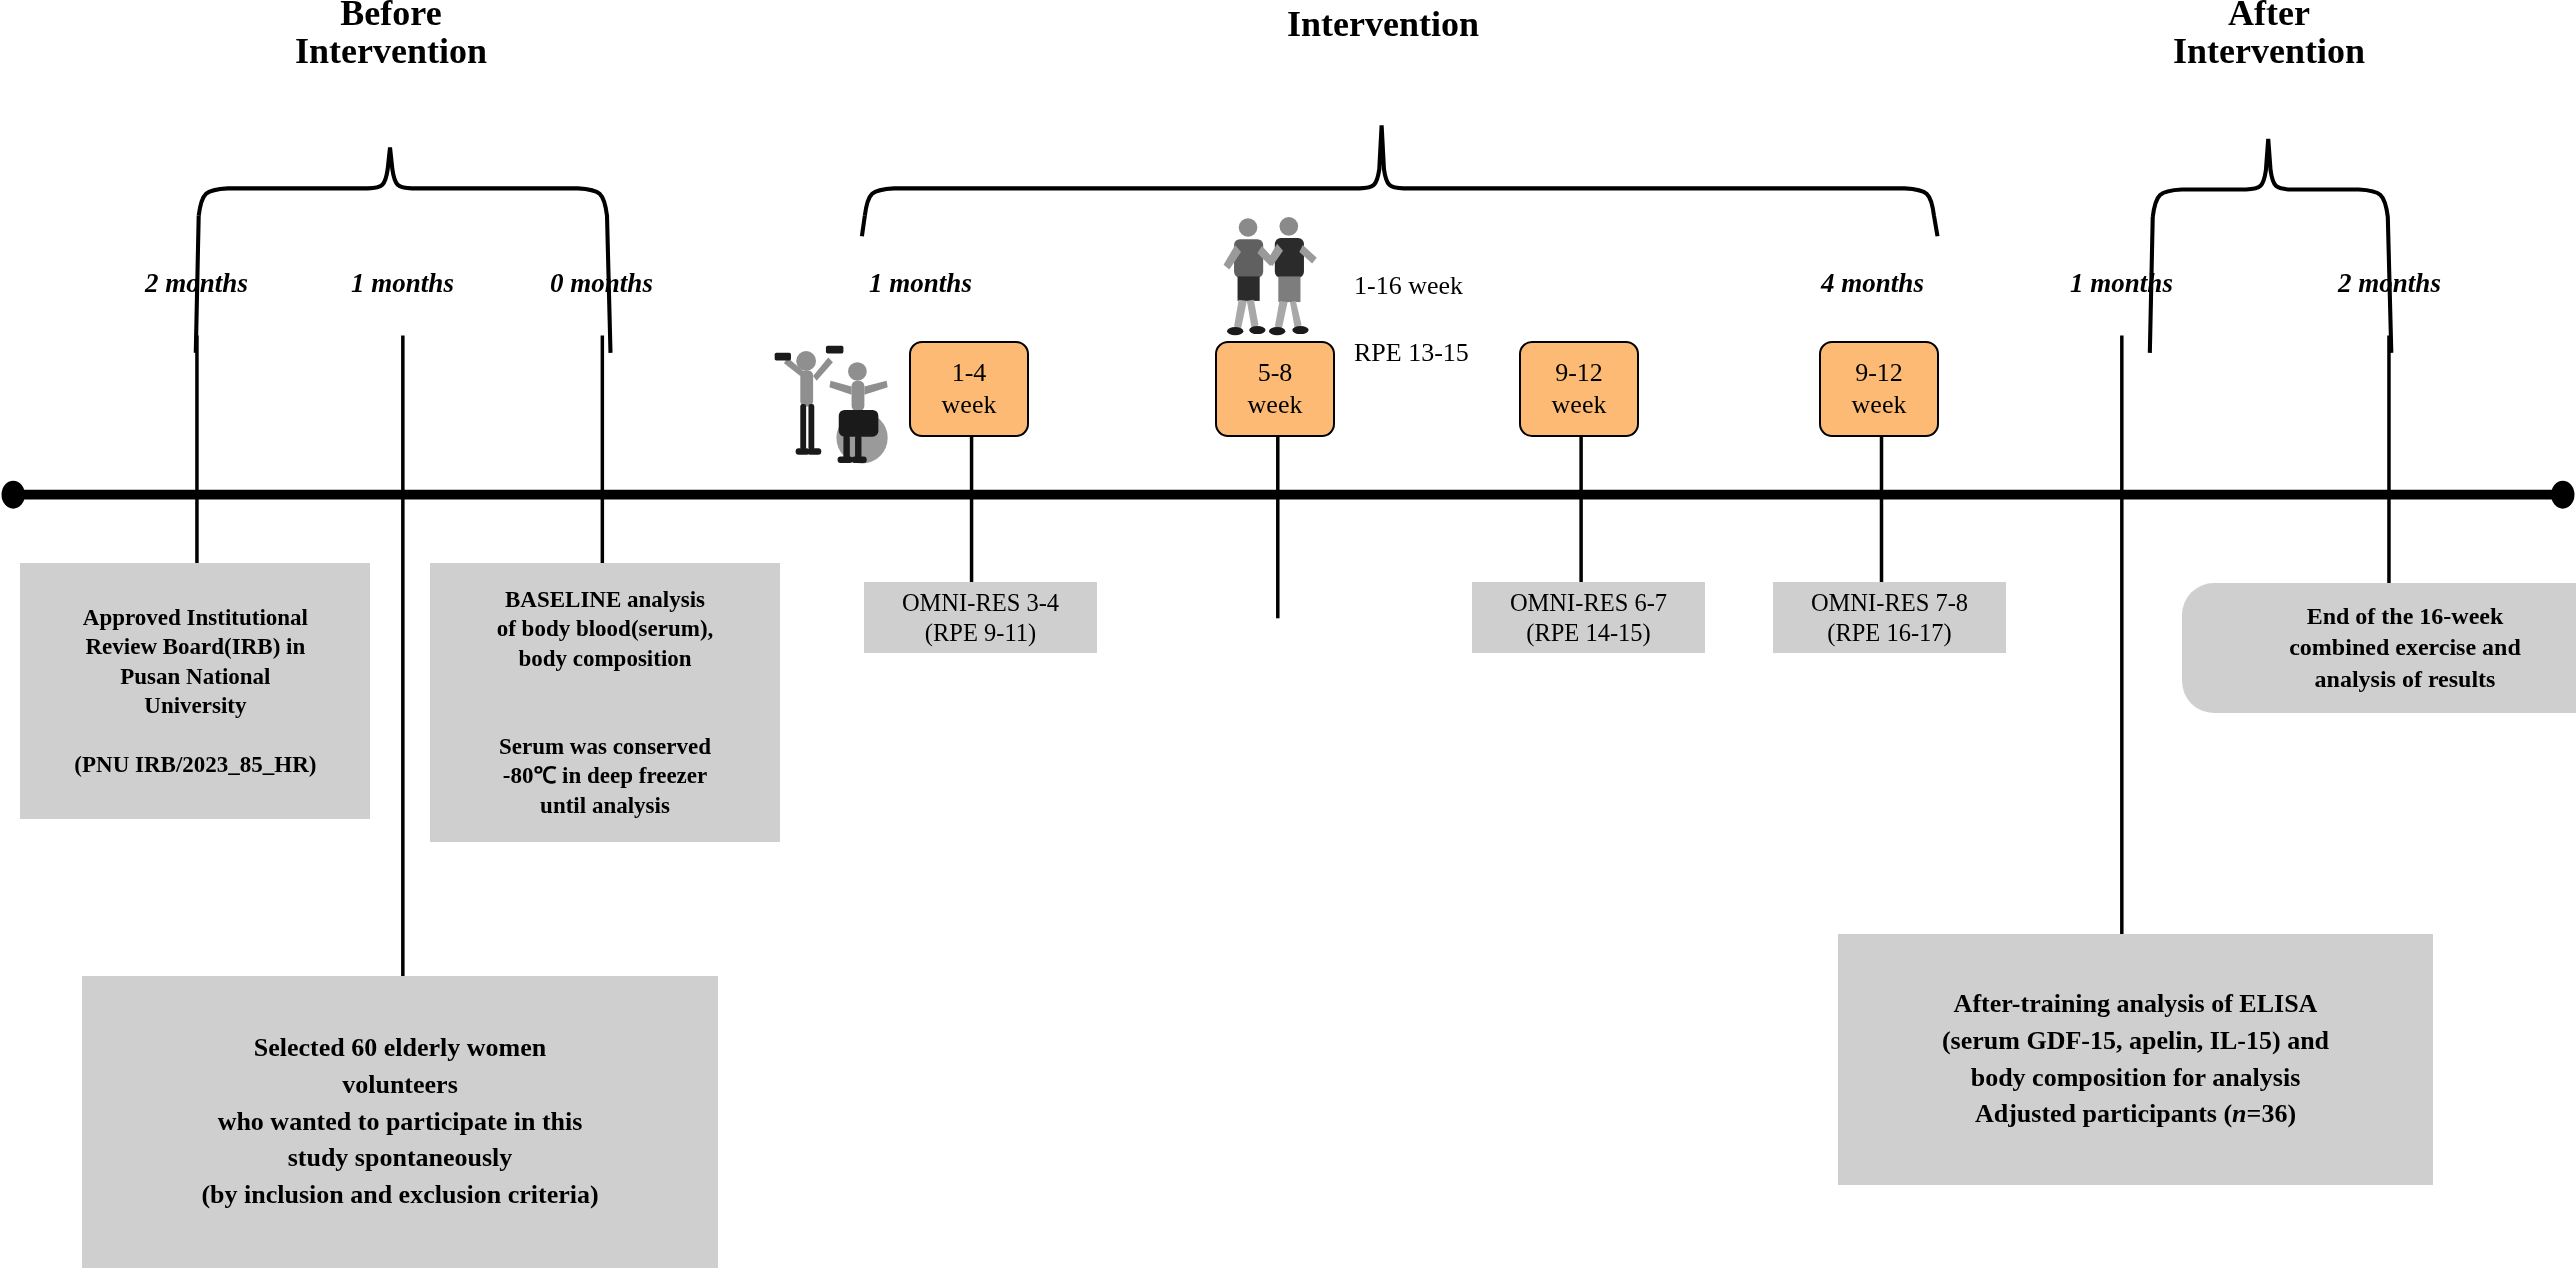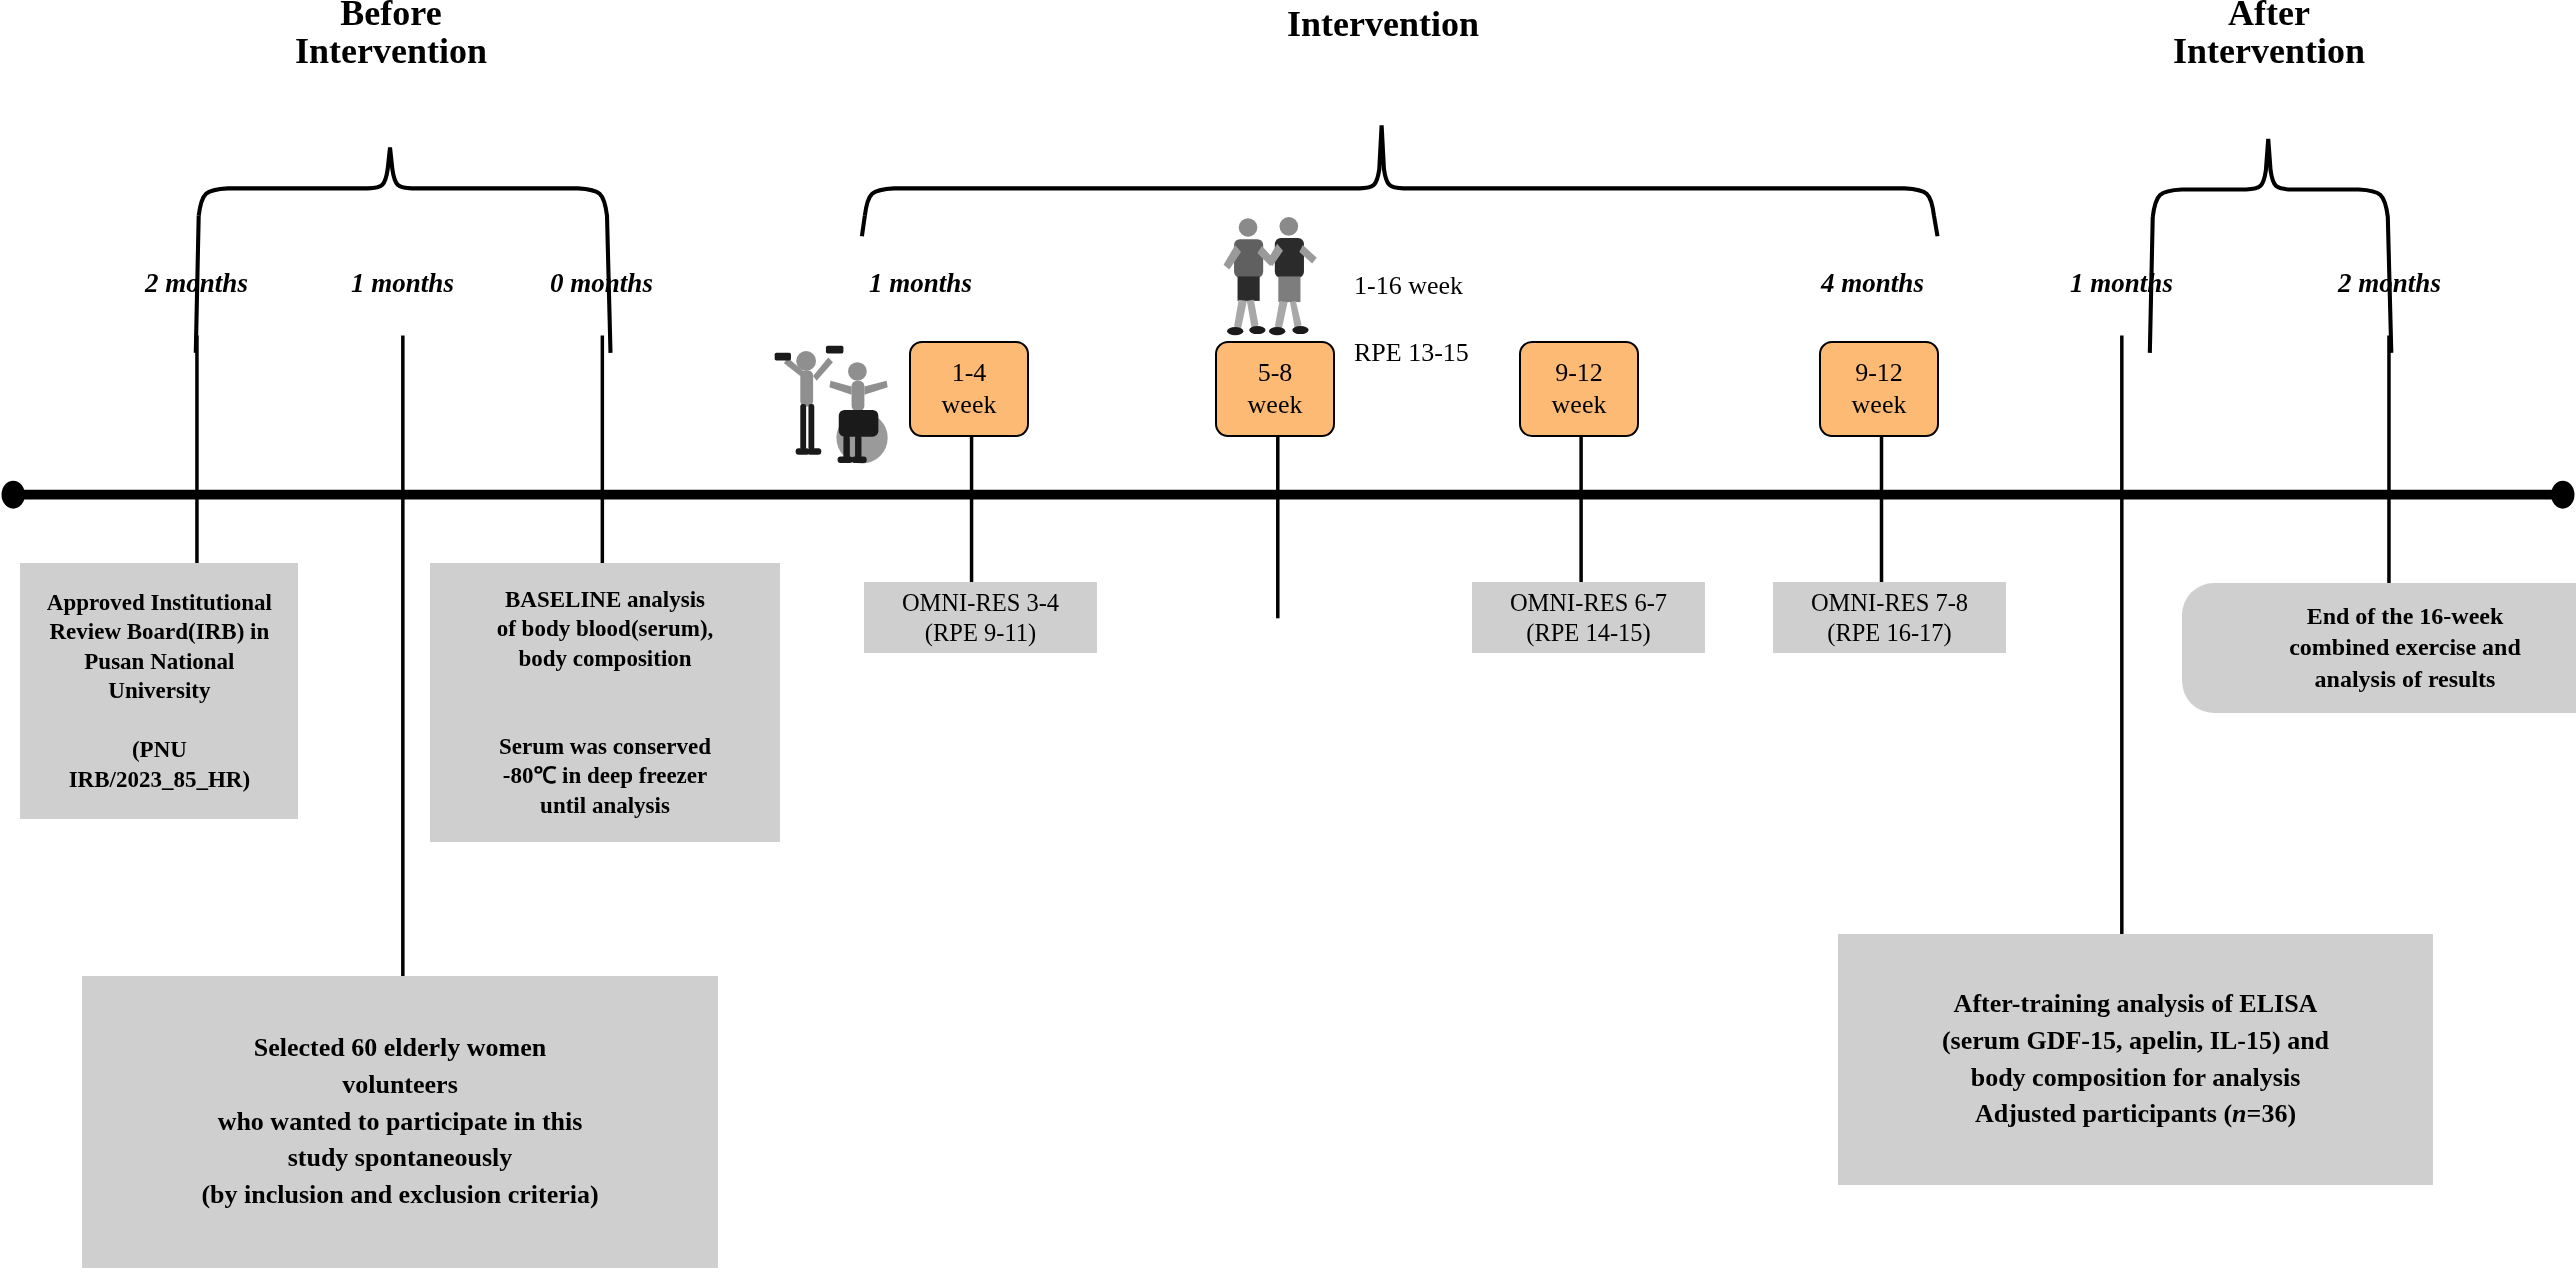--- a/index.html
+++ b/index.html
@@ -232,21 +232,21 @@
   <div class="omni-box" style="left:1472px;top:582px;width:233px;height:71px;">
     <span>OMNI-RES 6-7</span>
     <span>(RPE 14-15)</span>
   </div>
 
   <div class="omni-box" style="left:1773px;top:582px;width:233px;height:71px;">
     <span>OMNI-RES 7-8</span>
     <span>(RPE 16-17)</span>
   </div>
 
-  <div class="gray-box b-small" style="left:20.4px;top:563px;width:278px;height:256px;padding:15px 18px;">Approved Institutional
+  <div class="gray-box b-small" style="left:20.4px;top:563px;width:350px;height:256px;padding:15px 18px;">Approved Institutional
 Review Board(IRB) in
 Pusan National
 University
 
 (PNU IRB/2023_85_HR)</div>
 
   <div class="gray-box b-small" style="left:430px;top:563px;width:350px;height:279px;padding:14px 9px;">BASELINE analysis
 of body blood(serum),
 body composition
 

